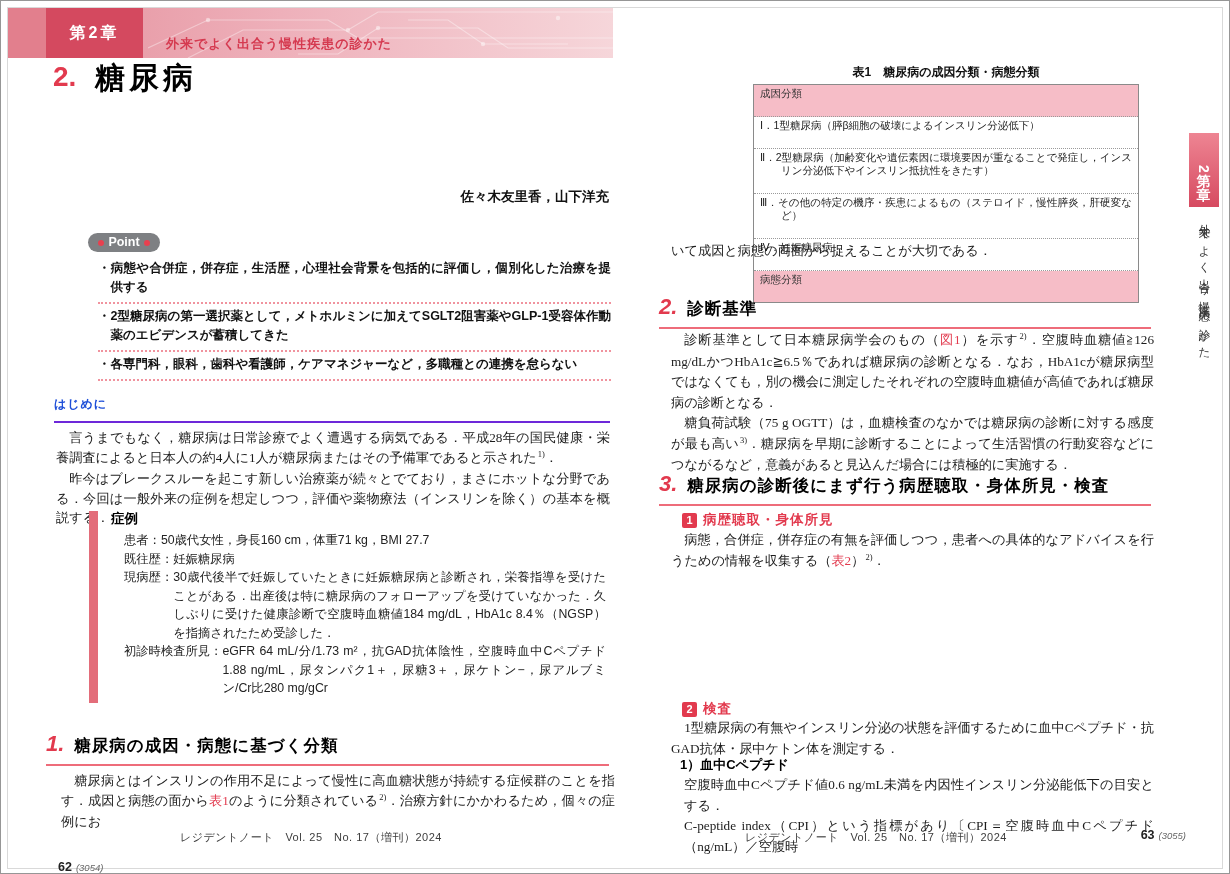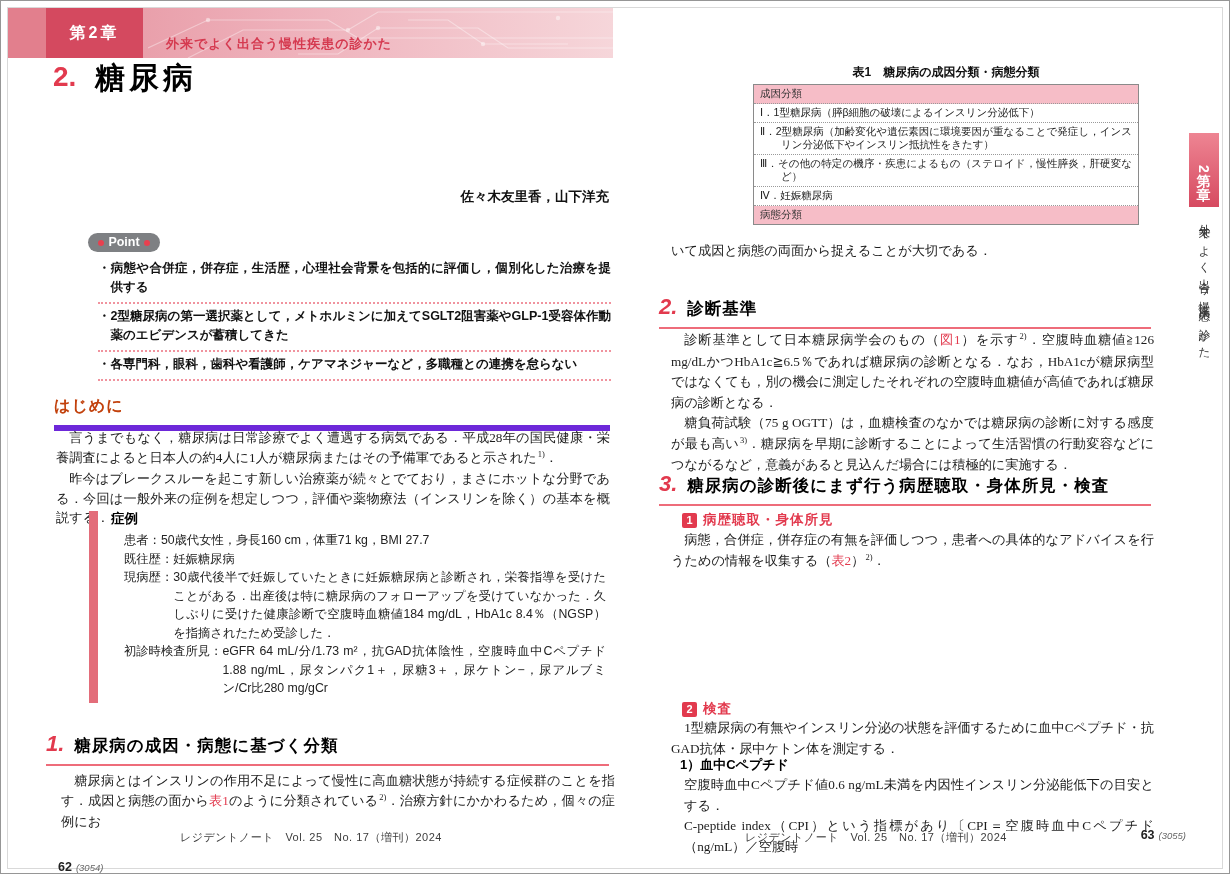--- a/index.html
+++ b/index.html
@@ -25,22 +25,22 @@
   
   .point-badge{position:absolute;left:87px;top:232px;width:72px;height:19px;background:#7e8083;border-radius:10px;
     display:flex;align-items:center;justify-content:center;gap:4px;}
   .point-badge .plabel{color:#fff;font-size:12.5px;font-weight:bold;line-height:1;}
   .pdot{display:inline-block;width:6px;height:6px;border-radius:50%;background:#e8404f;}
   .point-list{position:absolute;left:97px;top:255px;width:513px;margin:0;padding:0;list-style:none;}
   .point-list li{font-size:12.5px;font-weight:bold;color:#111;line-height:19px;padding:3px 0 5px;
     border-bottom:2px dotted #f0939e;padding-left:1em;text-indent:-1em;text-align:justify;}
 
   
-  .h-plain{position:absolute;font-size:16px;font-weight:bold;color:#c2410c;letter-spacing:1px;
-    border-bottom:6px solid #6d28d9;padding-bottom:8px;margin:0;}
+  .h-plain{position:absolute;font-size:12px;font-weight:bold;color:#1d4ed8;letter-spacing:1px;
+    border-bottom:2px solid #6d28d9;padding-bottom:8px;margin:0;}
   .sec-heading{position:absolute;display:flex;align-items:baseline;gap:10px;
     border-bottom:2px solid #ee6c7a;padding-bottom:7px;}
   .sec-num{font-size:22px;font-weight:bold;font-style:italic;color:#e23a4e;line-height:1;}
   .sec-title{font-size:16.5px;font-weight:bold;color:#000;letter-spacing:1px;}
 
   
   .body-text{position:absolute;font-family:Liberation Serif, serif;font-size:13.2px;color:#1c1c1c;}
   .body-text p{margin:0;text-indent:1em;text-align:justify;}
   .body-text p.noindent{text-indent:0;}
   .lh-left{line-height:19.5px;}
@@ -63,21 +63,21 @@
   .folio{font-size:9.5px;font-style:italic;color:#666;margin-left:4px;}
   .journal{letter-spacing:0.5px;}
   .footer-left-num{position:absolute;left:57px;top:827px;margin-top:32px;}
   .footer-left-journal{position:absolute;left:140px;top:829px;width:340px;text-align:center;}
   .footer-right-journal{position:absolute;left:650px;top:829px;width:450px;text-align:center;}
   .footer-right-num{position:absolute;left:1090px;top:827px;width:95px;text-align:right;}
 
   
   .tbl-caption{position:absolute;left:752px;top:63px;width:386px;text-align:center;font-size:12px;font-weight:bold;color:#111;}
   .tbl{position:absolute;left:752px;top:83px;width:386px;border:1px solid #8a8a8a;box-sizing:border-box;background:#fff;}
-  .trow{font-size:10.5px;line-height:13px;color:#222;padding:2px 6px 3px;border-bottom:1px dotted #9a9a9a;text-align:justify;}
+  .trow{font-size:10.5px;line-height:13px;color:#222;padding:2px 6px 16px;border-bottom:1px dotted #9a9a9a;text-align:justify;}
   .trow:last-child{border-bottom:none;}
   .thead{background:#f6bdc7;color:#333;}
   .hang{padding-left:calc(6px + 2em);text-indent:-2em;}
 
   
   .sub-head{position:absolute;display:flex;align-items:center;gap:6px;}
   .sub-badge{display:inline-block;width:15px;height:15px;background:#e23a4e;color:#fff;font-size:11px;font-weight:bold;
     text-align:center;line-height:15px;border-radius:2px;}
   .sub-title{font-size:13.5px;font-weight:bold;color:#e23a4e;letter-spacing:1px;}
 

